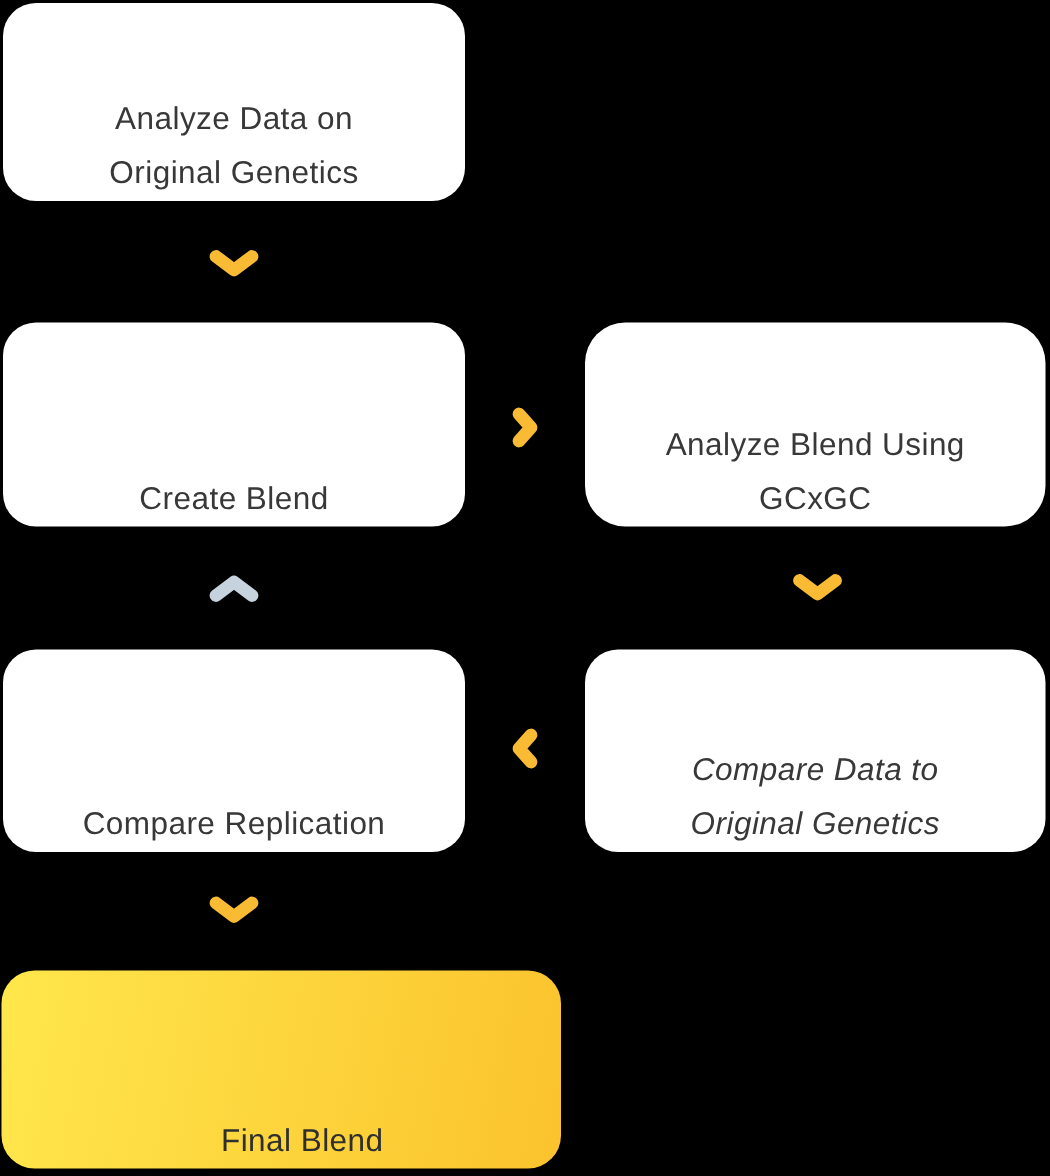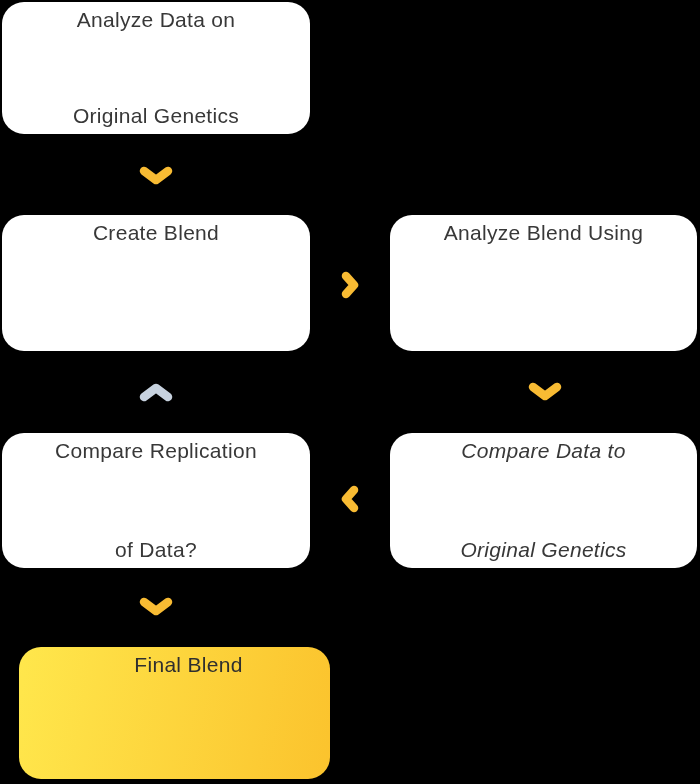--- a/index.html
+++ b/index.html
@@ -16,21 +16,21 @@
     overflow: hidden;
     font-family: "Liberation Sans", sans-serif;
   }
   .node {
     position: absolute;
     background: #ffffff;
     border-radius: 22px;
     display: flex;
     flex-direction: column;
     align-items: center;
-    justify-content: space-between;
+    justify-content: flex-end;
     color: #383838;
     font-size: 21px;
     line-height: 36px;
     font-weight: 300;
     letter-spacing: 0.3px;
     text-align: center;
   }
   .node .line { display: block; }
   .node--final {
     background: linear-gradient(100deg, #ffe74c 0%, #fbc32d 100%);
@@ -61,55 +61,55 @@
   <div class="node" style="left:2px; top:215px; width:308px; height:136px;">
     <span class="line">Create Blend</span>
   </div>
 
   <span class="arrow" style="left:340px; top:268px;">
     <svg width="20" height="34" viewBox="0 0 20 34" fill="none">
       <polyline points="6,8 14,17 6,26" stroke-width="8.5" stroke-linecap="round" stroke-linejoin="round" stroke="#f8bb33"></polyline>
     </svg>
   </span>
 
-  <div class="node" style="left:390px; top:215px; width:307px; height:136px;">
+  <div class="node" style="left:390px; top:215px; width:307px; height:136px;border-radius:27px;">
     <span class="line">Analyze Blend Using</span>
+    <span class="line">GCxGC</span>
   </div>
 
   <span class="arrow" style="left:528px; top:382px;">
     <svg width="34" height="20" viewBox="0 0 34 20" fill="none">
       <polyline points="5,5 17,14 29,5" stroke-width="8.5" stroke-linecap="round" stroke-linejoin="round" stroke="#f8bb33"></polyline>
     </svg>
   </span>
 
   <span class="arrow" style="left:139px; top:382px;">
     <svg width="34" height="20" viewBox="0 0 34 20" fill="none">
       <polyline points="5,15 17,6 29,15" stroke-width="8.5" stroke-linecap="round" stroke-linejoin="round" stroke="#c7d2df"></polyline>
     </svg>
   </span>
 
   <div class="node" style="left:2px; top:433px; width:308px; height:135px;">
     <span class="line">Compare Replication</span>
-    <span class="line">of Data?</span>
   </div>
 
   <span class="arrow" style="left:340px; top:482px;">
     <svg width="20" height="34" viewBox="0 0 20 34" fill="none">
       <polyline points="14,8 6,17 14,26" stroke-width="8.5" stroke-linecap="round" stroke-linejoin="round" stroke="#f8bb33"></polyline>
     </svg>
   </span>
 
   <div class="node" style="left:390px; top:433px; width:307px; height:135px;font-style:italic;">
     <span class="line">Compare Data to</span>
     <span class="line">Original Genetics</span>
   </div>
 
   <span class="arrow" style="left:139px; top:597px;">
     <svg width="34" height="20" viewBox="0 0 34 20" fill="none">
       <polyline points="5,5 17,14 29,5" stroke-width="8.5" stroke-linecap="round" stroke-linejoin="round" stroke="#f8bb33"></polyline>
     </svg>
   </span>
 
-  <div class="node node--final" style="left:19px; top:647px; width:311px; height:132px;padding-left:28px;">
+  <div class="node node--final" style="left:1px; top:647px; width:373px; height:132px;padding-left:28px;">
     <span class="line">Final Blend</span>
   </div>
 
 </div>
 
 </body></html>

